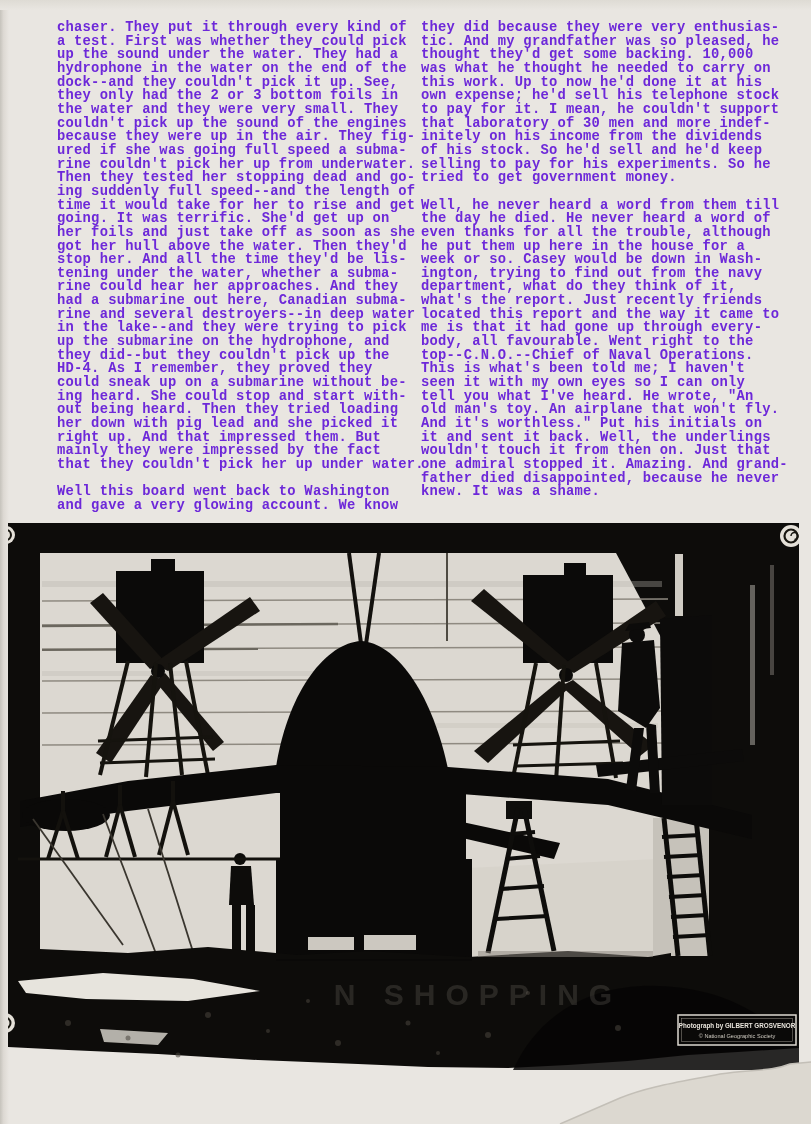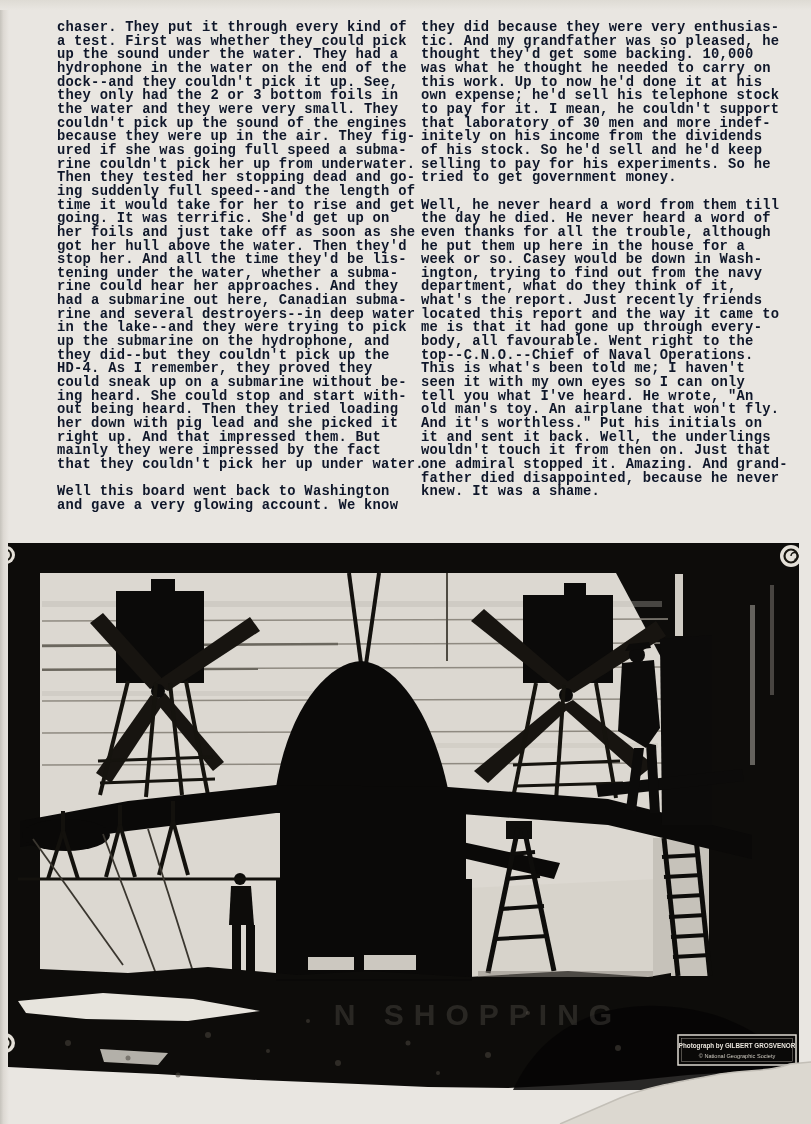--- a/index.html
+++ b/index.html
@@ -6,25 +6,25 @@
   body{
     width:811px;height:1124px;position:relative;overflow:hidden;
     background:#e9e6e1;
     font-family:"Liberation Mono", monospace;
   }
   .edge-shade{position:absolute;left:0;top:0;width:9px;height:1124px;
     background:linear-gradient(90deg,#c6c3bc 0,#ddd9d3 40%,#e9e6e1 100%);}
   .top-shade{position:absolute;left:0;top:0;width:811px;height:10px;
     background:linear-gradient(180deg,#dedbd4 0,#e9e6e1 100%);}
   .col{position:absolute;top:21px;font-size:13.8px;line-height:13.66px;
-    font-weight:bold;color:#0f172a;letter-spacing:0.25px;white-space:pre;}
+    font-weight:bold;color:#6d28d9;letter-spacing:0.25px;white-space:pre;}
   .col-left{left:57px;}
   .col-right{left:421px;}
   .tline{height:13.66px;}
-  .photo{position:absolute;left:8px;top:543px;width:663px;height:547px;}
+  .photo{position:absolute;left:8px;top:523px;width:663px;height:547px;}
   .photo svg{display:block;}
   .tear{position:absolute;left:420px;top:1060px;width:391px;height:64px;}
 </style>
 </head>
 <body>
 
 <div class="edge-shade"></div>
 <div class="top-shade"></div>
 
 <div class="col col-left"><div class="tline">chaser. They put it through every kind of</div><div class="tline">a test. First was whether they could pick</div><div class="tline">up the sound under the water. They had a</div><div class="tline">hydrophone in the water on the end of the</div><div class="tline">dock--and they couldn't pick it up. See,</div><div class="tline">they only had the 2 or 3 bottom foils in</div><div class="tline">the water and they were very small. They</div><div class="tline">couldn't pick up the sound of the engines</div><div class="tline">because they were up in the air. They fig-</div><div class="tline">ured if she was going full speed a subma-</div><div class="tline">rine couldn't pick her up from underwater.</div><div class="tline">Then they tested her stopping dead and go-</div><div class="tline">ing suddenly full speed--and the length of</div><div class="tline">time it would take for her to rise and get</div><div class="tline">going. It was terrific. She'd get up on</div><div class="tline">her foils and just take off as soon as she</div><div class="tline">got her hull above the water. Then they'd</div><div class="tline">stop her. And all the time they'd be lis-</div><div class="tline">tening under the water, whether a subma-</div><div class="tline">rine could hear her approaches. And they</div><div class="tline">had a submarine out here, Canadian subma-</div><div class="tline">rine and several destroyers--in deep water</div><div class="tline">in the lake--and they were trying to pick</div><div class="tline">up the submarine on the hydrophone, and</div><div class="tline">they did--but they couldn't pick up the</div><div class="tline">HD-4. As I remember, they proved they</div><div class="tline">could sneak up on a submarine without be-</div><div class="tline">ing heard. She could stop and start with-</div><div class="tline">out being heard. Then they tried loading</div><div class="tline">her down with pig lead and she picked it</div><div class="tline">right up. And that impressed them. But</div><div class="tline">mainly they were impressed by the fact</div><div class="tline">that they couldn't pick her up under water.</div><div class="tline">&nbsp;</div><div class="tline">Well this board went back to Washington</div><div class="tline">and gave a very glowing account. We know</div></div>

